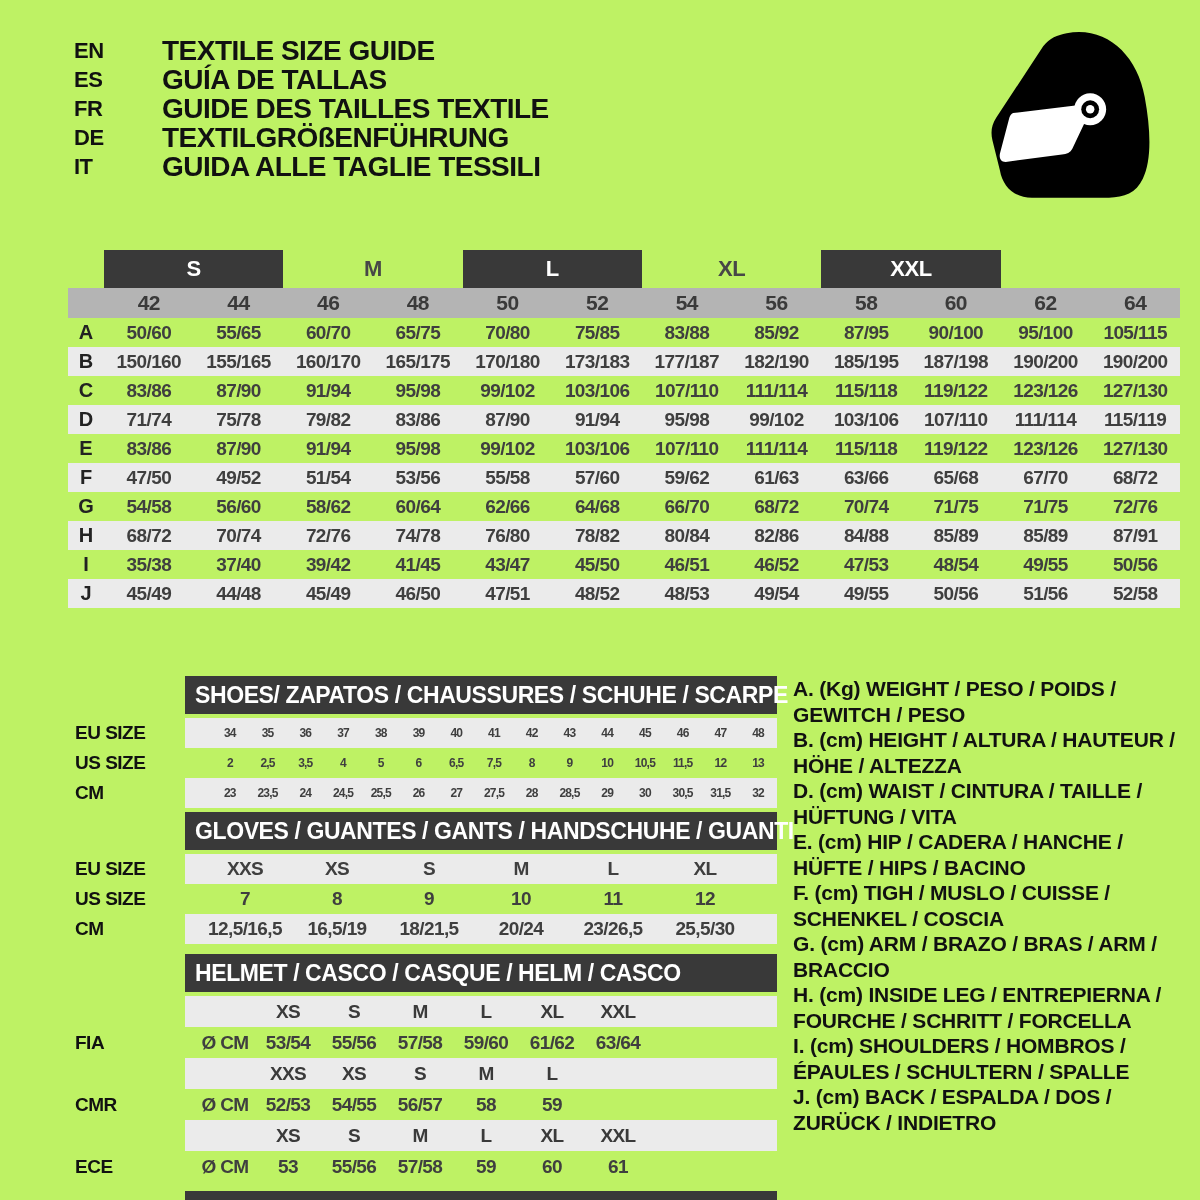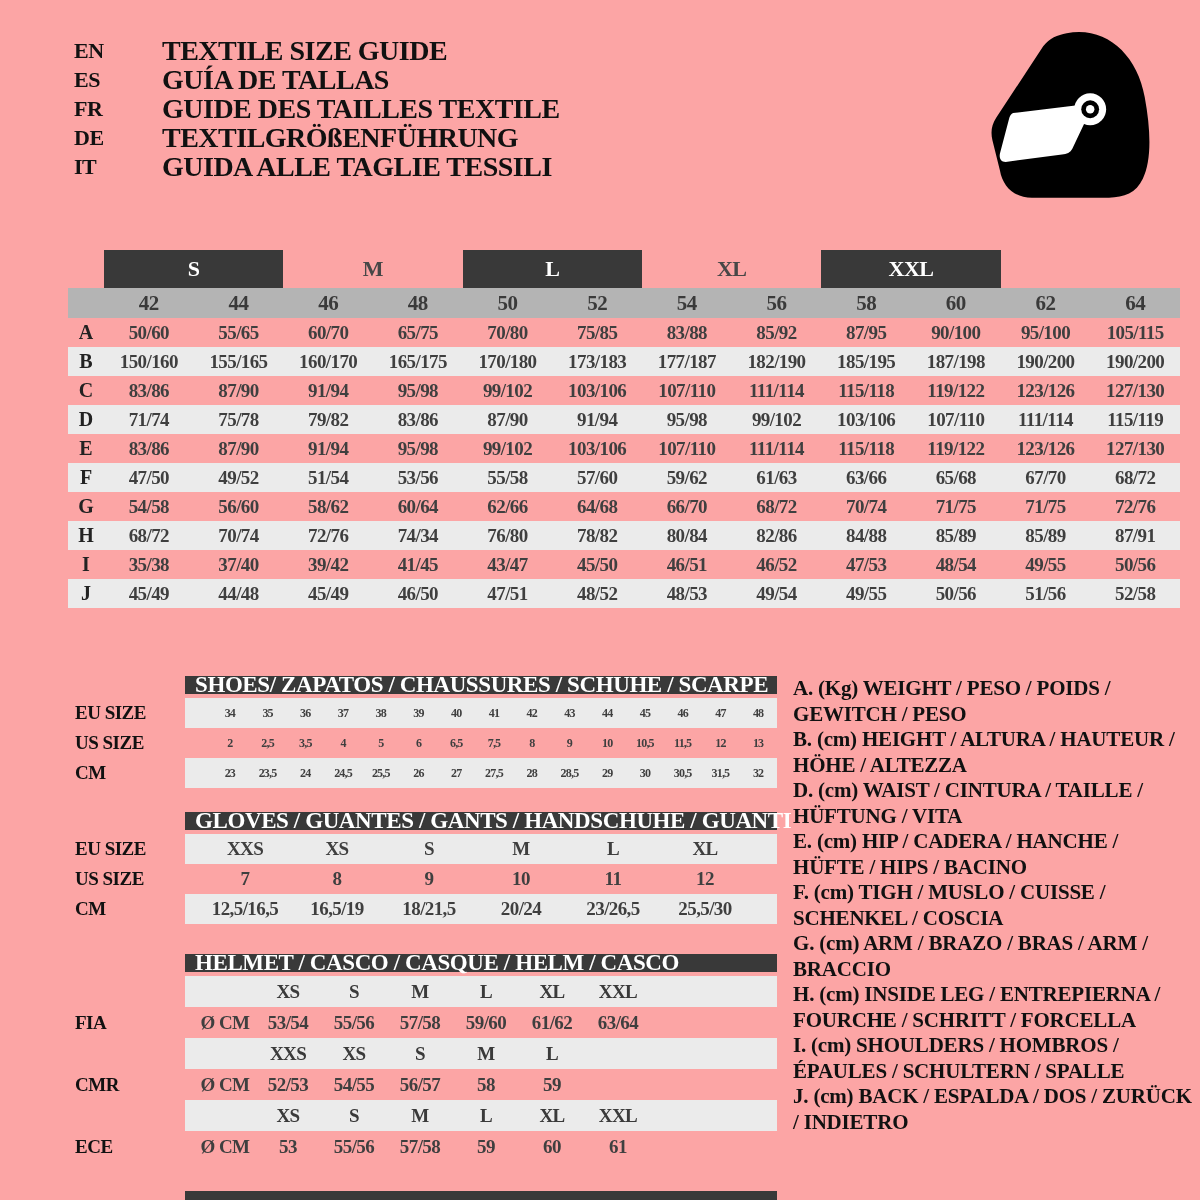--- a/index.html
+++ b/index.html
@@ -3,22 +3,22 @@
 <meta charset="utf-8">
 <style>
   :root{
     --bar:#393939;
     --band:#b4b4b4;
     --stripe:#ebebeb;
     --txt:#3f3f3f;
     --ink:#111111;
   }
   html,body{margin:0;padding:0;background:#ffffff;}
-  .page{position:relative;width:1200px;height:1200px;background:#fca5a5;overflow:hidden;
-        font-family:Liberation Serif, serif;font-weight:700;}
+  .page{position:relative;width:1200px;height:1200px;background:#bef264;overflow:hidden;
+        font-family:Liberation Sans, sans-serif;font-weight:700;}
 
   
   .langs{position:absolute;left:74px;top:36px;}
   .lang-row{display:flex;line-height:29px;}
   .lang-code{width:48px;font-size:22px;color:var(--ink);letter-spacing:-0.5px;}
   .lang-title{font-size:28px;color:var(--ink);letter-spacing:-0.5px;white-space:nowrap;margin-left:40px;}
 
   
   .helmet-icon{position:absolute;left:972px;top:20px;width:195px;height:188px;}
 
@@ -36,21 +36,21 @@
   .mrow:nth-child(even){background:var(--stripe);}
   .mlabel{display:flex;align-items:center;justify-content:center;font-size:20px;color:#222;}
   .mcell{display:flex;align-items:center;justify-content:center;font-size:19px;
          color:var(--txt);letter-spacing:-0.6px;white-space:nowrap;}
 
   
   .btable{position:absolute;left:75px;width:702px;}
   .btable.shoes{top:676px;}
   .btable.gloves{top:812px;}
   .btable.helm{top:954px;}
-  .bar{margin-left:110px;height:18px;background:var(--bar);color:#fff;display:flex;
+  .bar{margin-left:110px;height:38px;background:var(--bar);color:#fff;display:flex;
        align-items:center;padding-left:10px;font-size:23px;letter-spacing:-0.4px;white-space:nowrap;}
   .brow{display:flex;height:30px;align-items:stretch;}
   .brow.first{margin-top:4px;}
   .blabel{width:110px;display:flex;align-items:center;font-size:19px;color:var(--ink);
           letter-spacing:-0.5px;}
   .bcontent{width:592px;display:grid;align-items:center;box-sizing:border-box;}
   .striped .bcontent{background:var(--stripe);}
   .shoes .bcontent{grid-template-columns:repeat(15,1fr);padding-left:26px;}
   .gloves .bcontent{grid-template-columns:repeat(6,92px) 1fr;padding-left:14px;}
   .helm .brow{height:31px;}
@@ -247,21 +247,21 @@
           <div class="mcell">70/74</div>
           <div class="mcell">71/75</div>
           <div class="mcell">71/75</div>
           <div class="mcell">72/76</div>
         </div>
         <div class="mrow">
           <div class="mlabel">H</div>
           <div class="mcell">68/72</div>
           <div class="mcell">70/74</div>
           <div class="mcell">72/76</div>
-          <div class="mcell">74/34</div>
+          <div class="mcell">74/78</div>
           <div class="mcell">76/80</div>
           <div class="mcell">78/82</div>
           <div class="mcell">80/84</div>
           <div class="mcell">82/86</div>
           <div class="mcell">84/88</div>
           <div class="mcell">85/89</div>
           <div class="mcell">85/89</div>
           <div class="mcell">87/91</div>
         </div>
         <div class="mrow">

